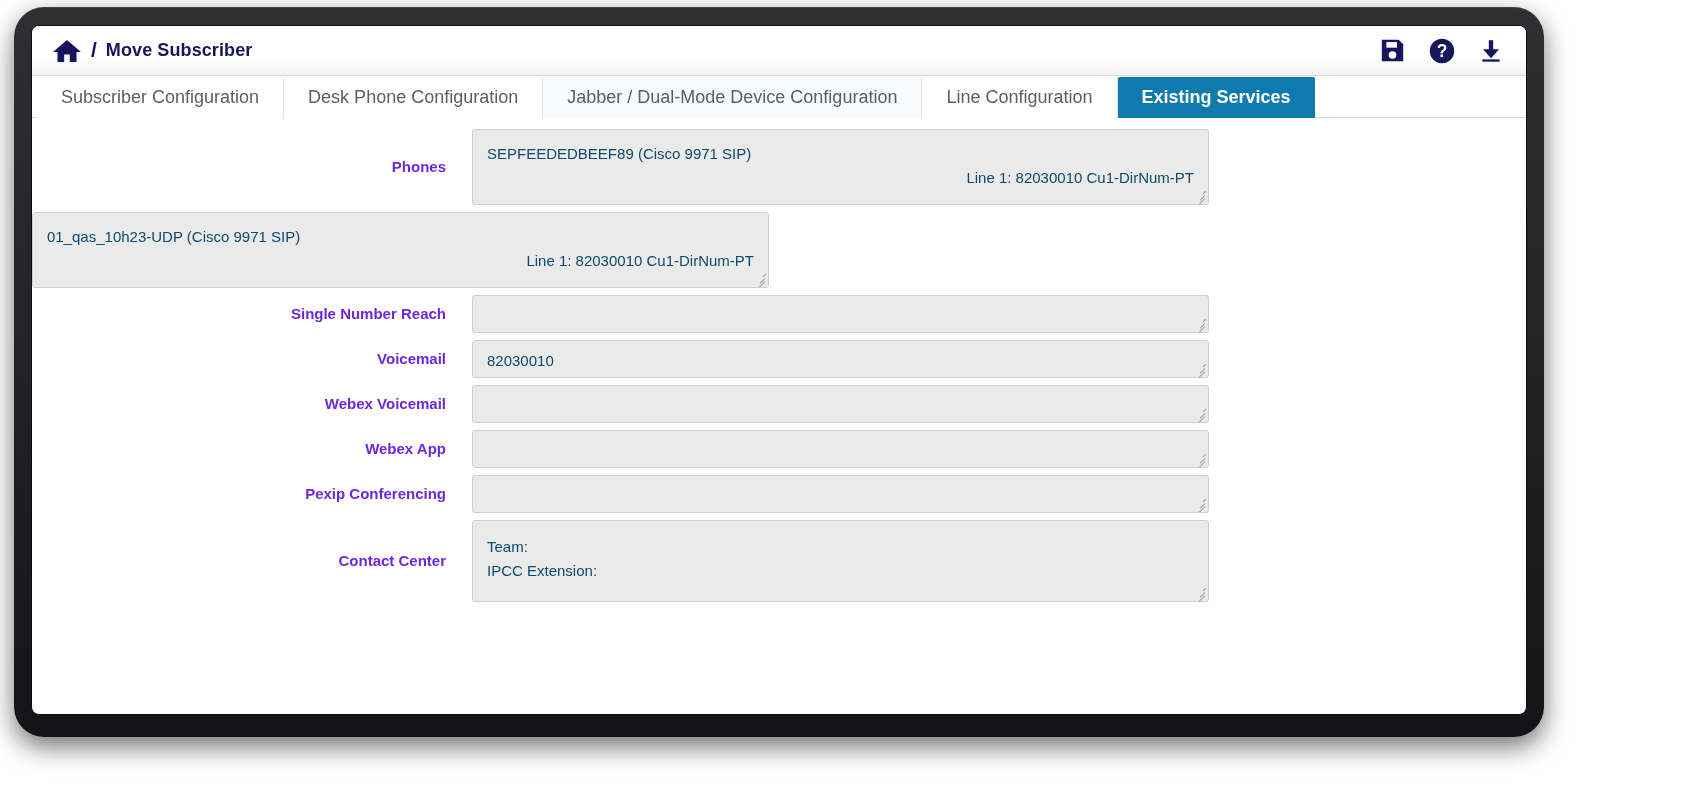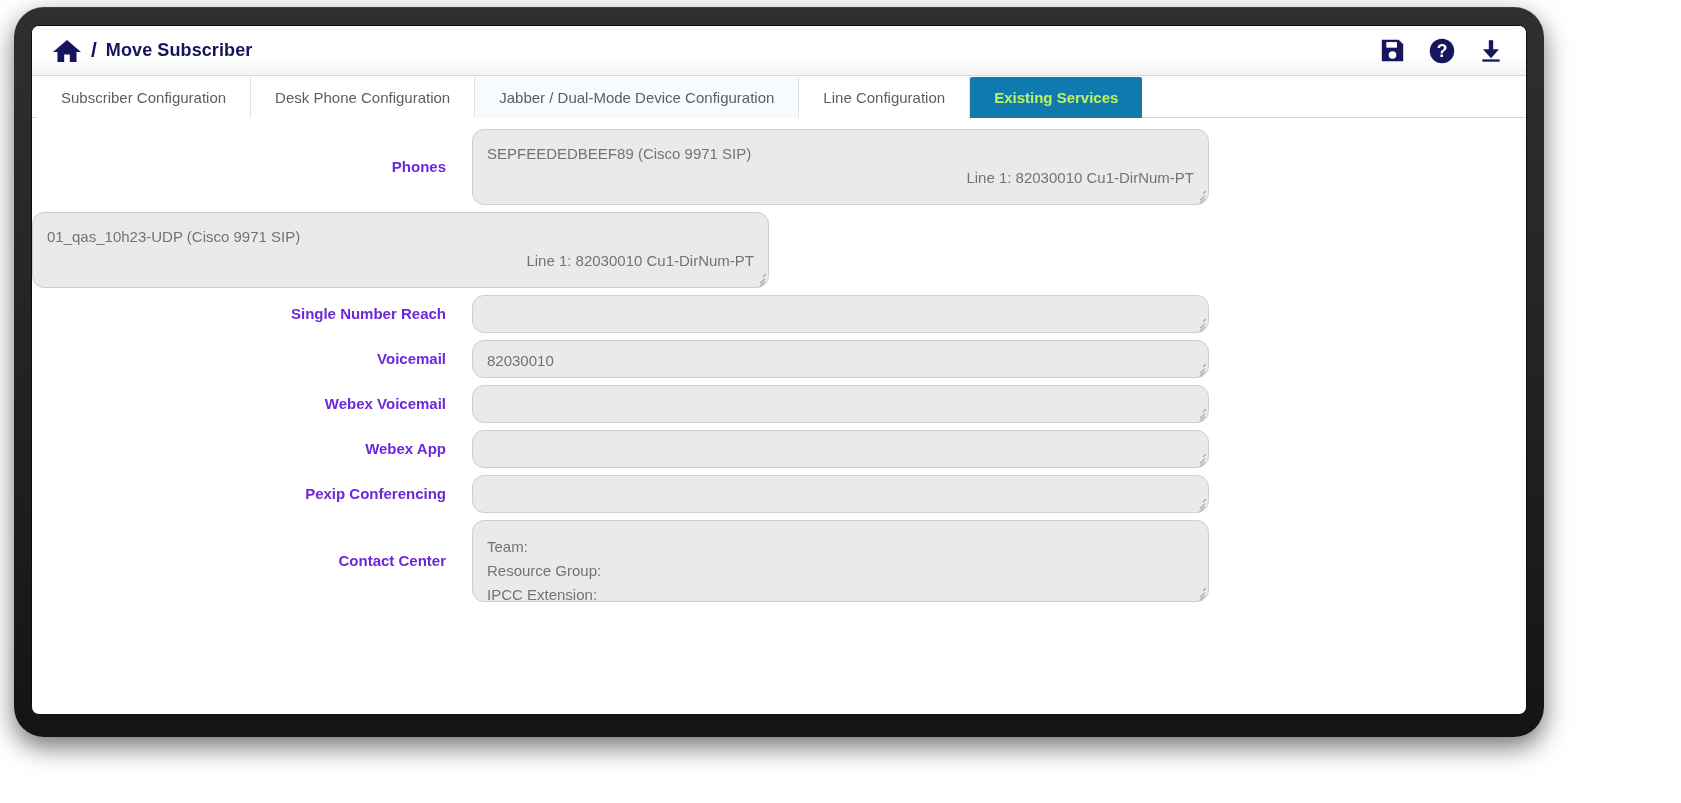--- a/index.html
+++ b/index.html
@@ -87,33 +87,33 @@
     align-items: stretch;
     height: 42px;
     background: #ffffff;
     border-bottom: 1px solid #d4d4d4;
     padding-left: 5px;
   }
   .tab {
     display: flex;
     align-items: center;
     padding: 0 24px;
-    font-size: 15px;
+    font-size: 18px;
     color: #5a5f66;
     background: #ffffff;
     border-right: 1px solid #e2e2e2;
     white-space: nowrap;
     cursor: pointer;
     position: relative;
     top: 1px;
   }
   .tab.alt { background: #f7fbfd; }
   .tab.active {
     background: #0f7aad;
-    color: #bef264;
+    color: #ffffff;
     font-weight: 700;
     border-right: none;
     border-radius: 2px 2px 0 0;
   }
 
   
   .form {
     position: relative;
     height: 551px;
     overflow: hidden;
@@ -133,23 +133,23 @@
     font-size: 15px;
     font-weight: 700;
     color: #6d28d9;
     line-height: 1.2;
   }
   .field {
     position: relative;
     width: 737px;
     background: #eaeaea;
     border: 1px solid #cfcfcf;
-    border-radius: 12px;
+    border-radius: 3px;
     font-size: 15px;
-    color: #737373;
+    color: #0c4a6e;
     padding: 12px 14px 10px 14px;
     line-height: 24px;
     overflow: hidden;
     cursor: text;
   }
   .field .ln { display: block; white-space: pre; }
   .field .ln.indent { padding-left: 27px; text-align: right; }
   .field.h1 { height: 38px; padding-top: 8px; padding-bottom: 20px; }
   .field.h2 { height: 76px; }
   .field.h3 { height: 82px; padding-top: 14px; }
@@ -314,21 +314,20 @@
                 <i></i>
                 <i></i>
               </span>
           </div>
         </div>
 
         <div class="row">
           <div class="row-label">Contact Center</div>
           <div class="field h3">
             <span class="ln">Team:</span>
-            <span class="ln">Resource Group:</span>
             <span class="ln">IPCC Extension:</span>
             <span class="grip">
                 <i></i>
                 <i></i>
                 <i></i>
               </span>
           </div>
         </div>
 
       </div>

